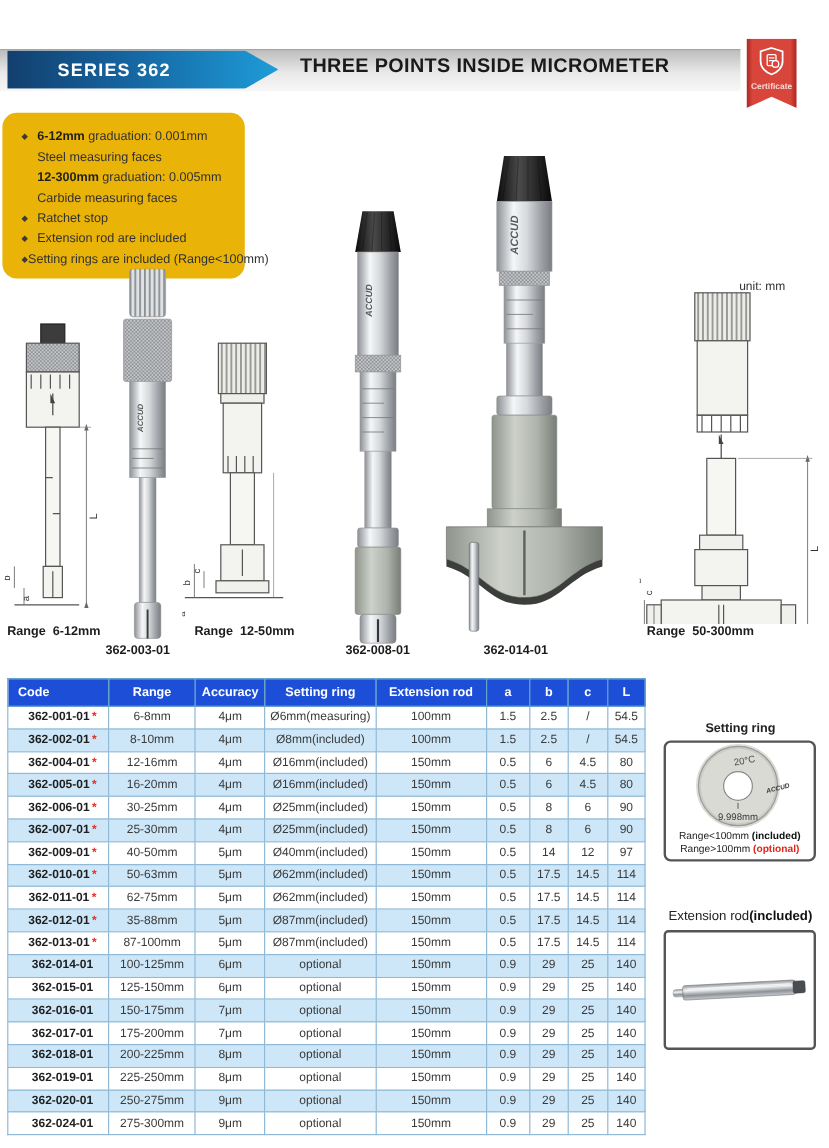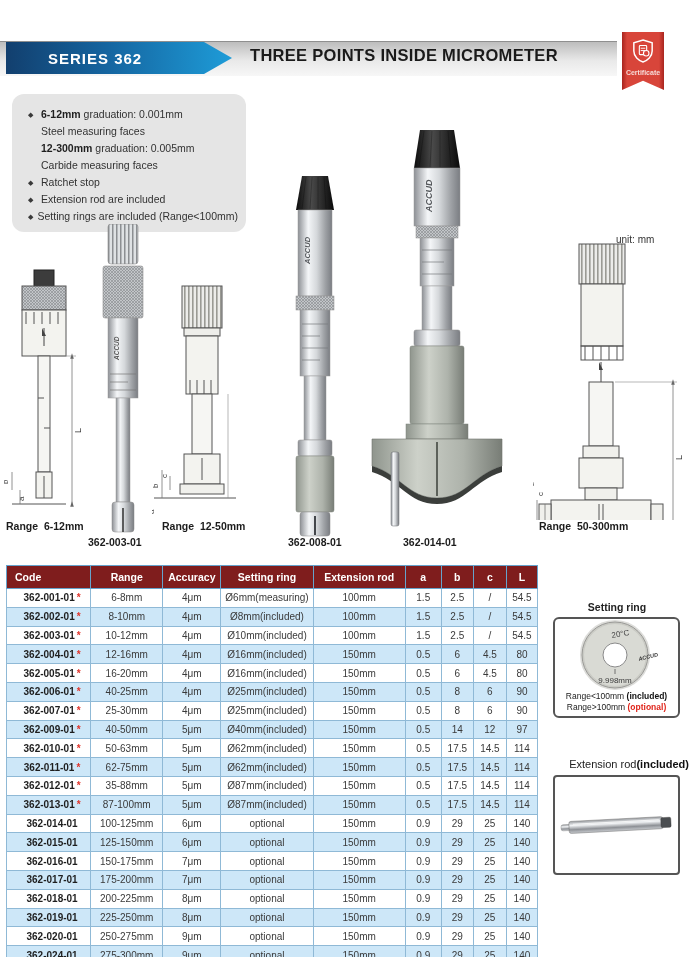--- a/index.html
+++ b/index.html
@@ -20,54 +20,54 @@
 
   
   .cert-badge{position:absolute;left:622px;top:0;width:42px;height:58px;}
   .cert-ribbon{position:absolute;inset:0;background:linear-gradient(90deg,#a8251f 0%,#d8453a 12%,#d8453a 88%,#a8251f 100%);
     clip-path:polygon(0 0,100% 0,100% 100%,50% 84%,0 100%);}
   .cert-badge svg{position:absolute;left:10px;top:6px;}
   .cert-label{position:absolute;left:0;top:37px;width:100%;text-align:center;
     font-size:7px;font-weight:bold;color:#f6d9d6;}
 
   
-  .features-box{position:absolute;left:12px;top:62px;width:234px;height:138px;
-    background:#e5e5e5;border-radius:12px;padding:12px 8px 8px 16px;box-sizing:border-box;}
+  .features-box{position:absolute;left:2px;top:62px;width:202px;height:138px;
+    background:#eab308;border-radius:12px;padding:12px 8px 8px 16px;box-sizing:border-box;}
   .feat-line{display:flex;font-size:10.5px;line-height:17px;color:#323232;}
   .feat-bullet{width:13px;color:#3a3a3a;font-size:7px;line-height:17px;}
   .feat-bold{font-weight:bold;color:#1f1f1f;white-space:pre;}
   .feat-text{white-space:pre;}
 
   
   .prod{position:absolute;}
   .caption{position:absolute;font-size:10.5px;font-weight:bold;color:#1c1c1c;white-space:pre;}
   .unit-note{position:absolute;left:616px;top:202px;font-size:10px;color:#333;}
 
   
   .spec-table{position:absolute;left:6px;top:533px;border-collapse:collapse;table-layout:fixed;
     width:532px;font-size:10px;border:1px solid #4a8cba;}
-  .spec-table th{background:#7f1d1d;color:#fff;font-size:10.5px;font-weight:bold;
+  .spec-table th{background:#1d4ed8;color:#fff;font-size:10.5px;font-weight:bold;
     height:22px;border:1px solid #66a3cc;padding:0;}
   .spec-table th.col-code{text-align:left;padding-left:8px;}
   .spec-table td{height:17.8px;text-align:center;border:1px solid #8fb9d6;color:#3a3a3a;padding:0;}
   .spec-table tbody tr:nth-child(even){background:#cde7f8;}
   .spec-table tbody tr:nth-child(odd){background:#ffffff;}
   .spec-table td.code-cell{text-align:center;padding-left:7px;font-weight:bold;color:#1e1e1e;}
   .star{color:#e0342b;font-weight:bold;margin-left:2px;}
 
   
   .sr-title{position:absolute;left:553px;top:569px;width:128px;text-align:center;
     font-size:10.5px;font-weight:600;color:#222;}
   .sr-box{position:absolute;left:553px;top:585px;width:127px;height:101px;border:2px solid #555;
     border-radius:6px;box-sizing:border-box;background:#fff;}
   .sr-lines{position:absolute;left:0;top:72px;width:100%;text-align:center;
     font-size:8.5px;color:#222;line-height:11px;}
   .sr-lines b{color:#111;}
   .sr-lines .opt{color:#e0241a;font-weight:bold;}
-  .er-title{position:absolute;left:545px;top:726px;width:144px;text-align:right;
+  .er-title{position:absolute;left:545px;top:726px;width:144px;text-align:center;
     font-size:11px;color:#222;}
   .er-title b{color:#111;}
   .er-box{position:absolute;left:553px;top:743px;width:127px;height:100px;border:2px solid #555;
     border-radius:4px;box-sizing:border-box;background:#fff;display:flex;align-items:center;justify-content:center;}
 
   svg{display:block;}
 </style>
 </head>
 <body>
 
@@ -378,31 +378,20 @@
           <td>8-10mm</td>
           <td>4μm</td>
           <td>Ø8mm(included)</td>
           <td>100mm</td>
           <td>1.5</td>
           <td>2.5</td>
           <td>/</td>
           <td>54.5</td>
         </tr>
         <tr>
-          <td class="code-cell">362-003-01<span class="star">*</span></td>
-          <td>10-12mm</td>
-          <td>4μm</td>
-          <td>Ø10mm(included)</td>
-          <td>100mm</td>
-          <td>1.5</td>
-          <td>2.5</td>
-          <td>/</td>
-          <td>54.5</td>
-        </tr>
-        <tr>
           <td class="code-cell">362-004-01<span class="star">*</span></td>
           <td>12-16mm</td>
           <td>4μm</td>
           <td>Ø16mm(included)</td>
           <td>150mm</td>
           <td>0.5</td>
           <td>6</td>
           <td>4.5</td>
           <td>80</td>
         </tr>
@@ -412,21 +401,21 @@
           <td>4μm</td>
           <td>Ø16mm(included)</td>
           <td>150mm</td>
           <td>0.5</td>
           <td>6</td>
           <td>4.5</td>
           <td>80</td>
         </tr>
         <tr>
           <td class="code-cell">362-006-01<span class="star">*</span></td>
-          <td>40-25mm</td>
+          <td>30-25mm</td>
           <td>4μm</td>
           <td>Ø25mm(included)</td>
           <td>150mm</td>
           <td>0.5</td>
           <td>8</td>
           <td>6</td>
           <td>90</td>
         </tr>
         <tr>
           <td class="code-cell">362-007-01<span class="star">*</span></td>

